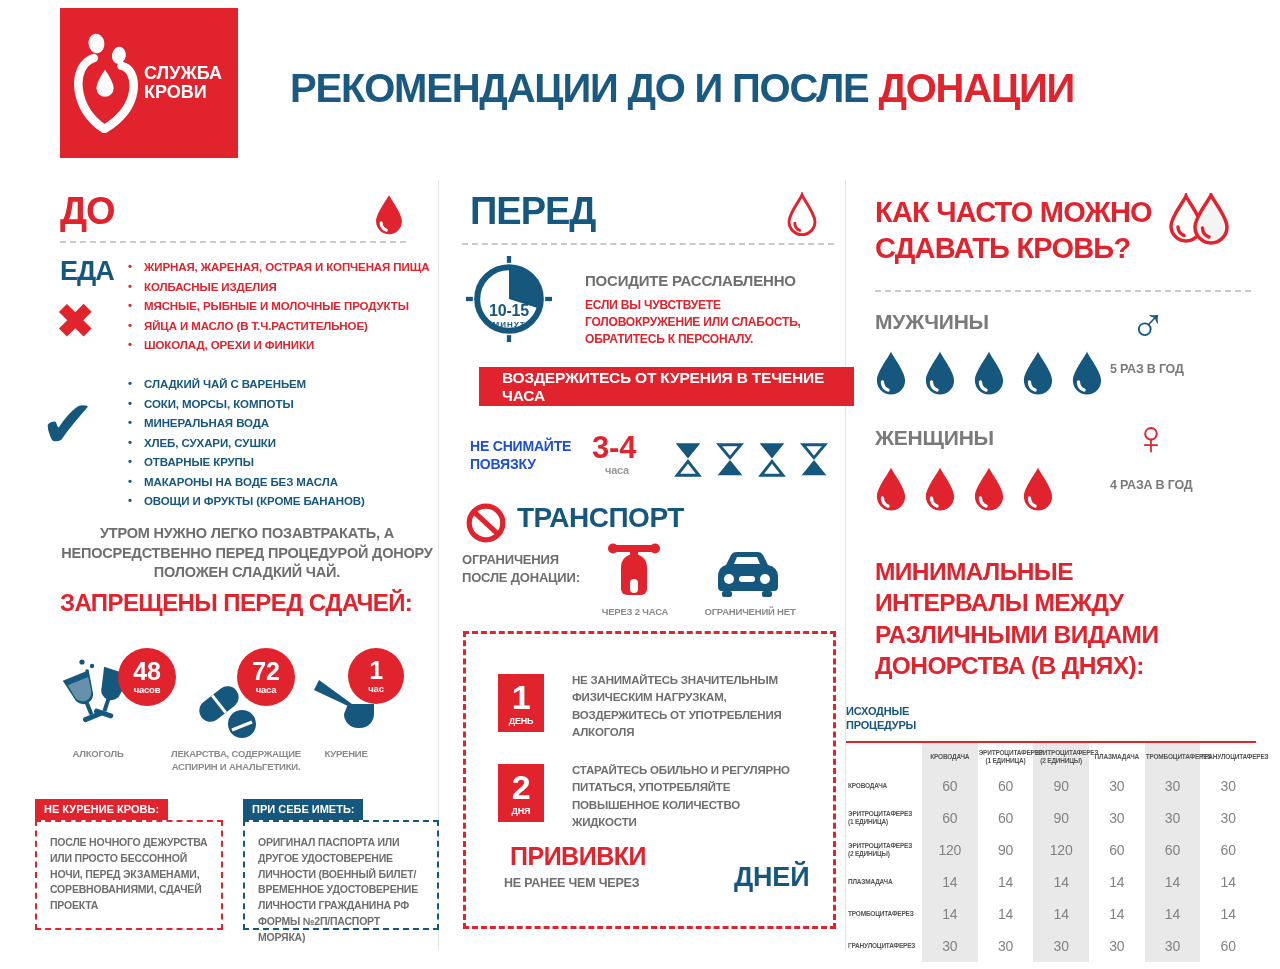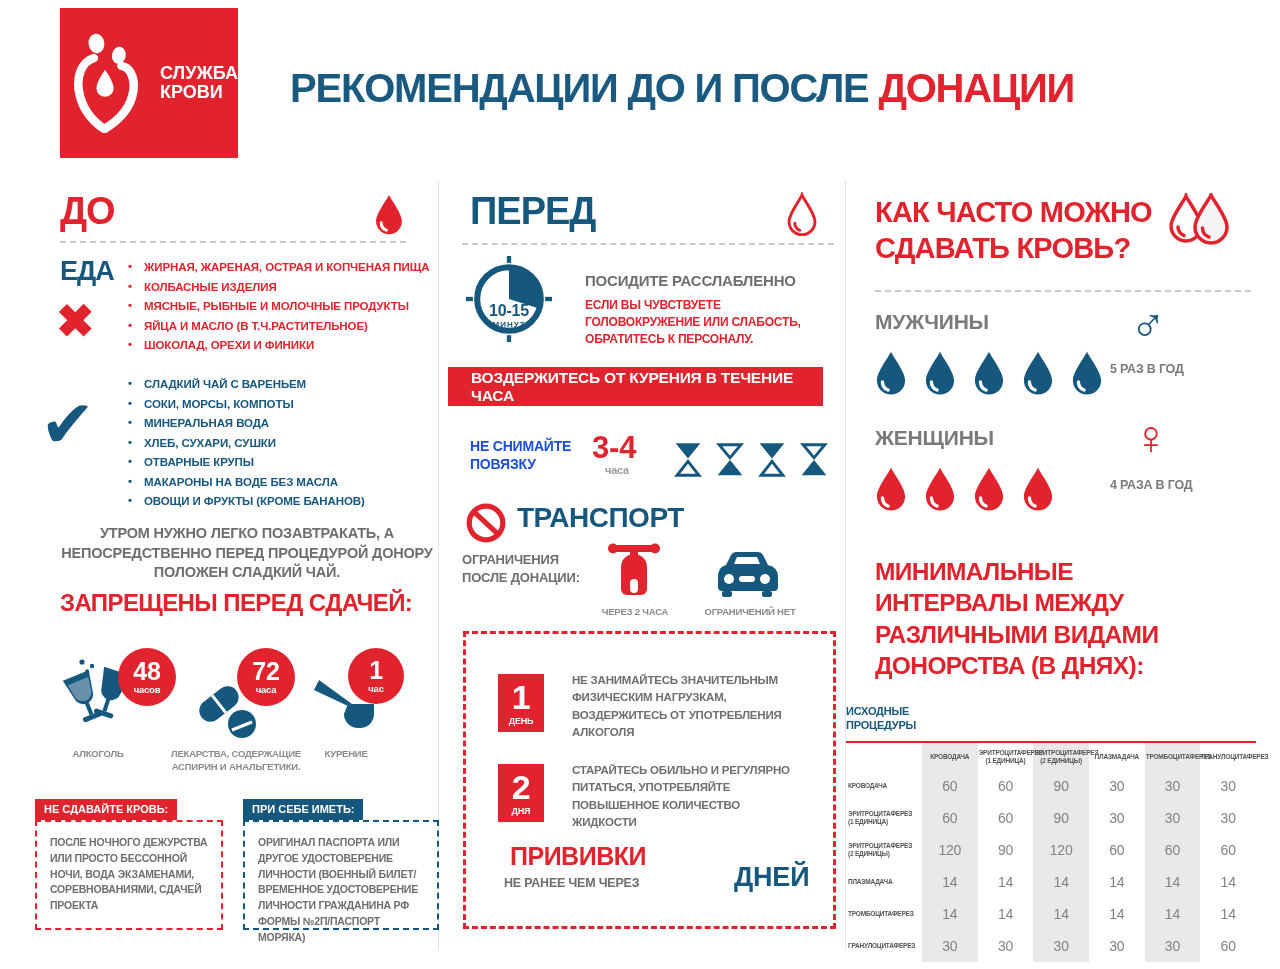--- a/index.html
+++ b/index.html
@@ -8,21 +8,21 @@
     width:1280px; height:969px; position:relative; overflow:hidden;
     font-family:"Liberation Sans", sans-serif; letter-spacing:-0.2px;
   }
   .abs { position:absolute; }
 
   
   .logo { left:60px; top:8px; width:178px; height:150px; background:#e0232d;
           display:flex; align-items:center; }
   .logo-icon { margin-left:14px; }
   .logo-text { color:#fff; font-weight:bold; font-size:18px; line-height:1.08;
-               margin-left:20px; letter-spacing:0; }
+               margin-left:4px; letter-spacing:0; }
   .main-title { left:290px; top:66px; font-size:40px; font-weight:bold;
                 color:#1b5a80; letter-spacing:-1.2px; white-space:nowrap; }
   .main-title .accent { color:#e0232d; }
 
   .vdiv { width:1px; background:#e4e4e4; top:180px; height:770px; }
   .dashed-div { border-top:2px dashed #c9c9c9; height:0; }
 
   
   .sec-h { font-weight:bold; font-size:38px; letter-spacing:-1px; }
   .red { color:#e0232d; } .blue { color:#16577e; }
@@ -216,23 +216,23 @@
     <path d="M48 4 c-3 4 3 7 0 11 M58 4 c-3 4 3 7 0 11" stroke="#16577e" stroke-width="3.6" fill="none" stroke-linecap="round"></path>
   </svg>
 </span>
 <div class="abs badge" style="left:348px; top:648px; width:56px; height:56px;">
   <span class="v">1</span>
   <span class="u">час</span>
 </div>
 <div class="abs banned-label" style="left:305px; top:748px; width:82px;">КУРЕНИЕ</div>
 
 <div class="abs nb-red" style="left:35px; top:799px;">
-  <div class="note-tab">НЕ СДАВАЙТЕ КРОВЬ:</div>
+  <div class="note-tab">НЕ КУРЕНИЕ КРОВЬ:</div>
   <div class="note-box" style="width:188px; height:110px;">
-    <p>ПОСЛЕ НОЧНОГО ДЕЖУРСТВА ИЛИ ПРОСТО БЕССОННОЙ НОЧИ, ВОДА ЭКЗАМЕНАМИ, СОРЕВНОВАНИЯМИ, СДАЧЕЙ ПРОЕКТА</p>
+    <p>ПОСЛЕ НОЧНОГО ДЕЖУРСТВА ИЛИ ПРОСТО БЕССОННОЙ НОЧИ, ПЕРЕД ЭКЗАМЕНАМИ, СОРЕВНОВАНИЯМИ, СДАЧЕЙ ПРОЕКТА</p>
   </div>
 </div>
 <div class="abs nb-blue" style="left:243px; top:799px;">
   <div class="note-tab">ПРИ СЕБЕ ИМЕТЬ:</div>
   <div class="note-box" style="width:196px; height:110px;">
     <p>ОРИГИНАЛ ПАСПОРТА ИЛИ ДРУГОЕ УДОСТОВЕРЕНИЕ ЛИЧНОСТИ (ВОЕННЫЙ БИЛЕТ/ ВРЕМЕННОЕ УДОСТОВЕРЕНИЕ ЛИЧНОСТИ ГРАЖДАНИНА РФ ФОРМЫ №2П/ПАСПОРТ МОРЯКА)</p>
   </div>
 </div>
 
 <div class="abs sec-h blue" style="left:470px; top:190px;">ПЕРЕД</div>
@@ -252,21 +252,21 @@
     <line x1="92" y1="50" x2="100" y2="50" stroke="#16577e" stroke-width="5"></line>
     <circle cx="50" cy="50" r="37" stroke="#16577e" stroke-width="7"></circle>
     <path d="M50 50 L50 13 A37 37 0 0 1 85 61 Z" fill="#16577e"></path>
   </svg>
   <div class="abs clock-label clock-time">10-15</div>
   <div class="abs clock-label clock-unit">МИНУТ</div>
 </div>
 <div class="abs" style="left:585px; top:272px; font-size:15px; font-weight:bold; color:#6e6e6e;">ПОСИДИТЕ РАССЛАБЛЕННО</div>
 <div class="abs" style="left:585px; top:297px; width:252px; font-size:12px; font-weight:bold; color:#e0232d; line-height:1.4;">ЕСЛИ ВЫ ЧУВСТВУЕТЕ ГОЛОВОКРУЖЕНИЕ ИЛИ СЛАБОСТЬ, ОБРАТИТЕСЬ К ПЕРСОНАЛУ.</div>
 
-<div class="abs banner" style="left:448px; top:367px; width:375px; height:39px;padding-left:23px;">ВОЗДЕРЖИТЕСЬ ОТ КУРЕНИЯ В ТЕЧЕНИЕ ЧАСА</div>
+<div class="abs banner" style="left:479px; top:367px; width:375px; height:39px;padding-left:23px;">ВОЗДЕРЖИТЕСЬ ОТ КУРЕНИЯ В ТЕЧЕНИЕ ЧАСА</div>
 
 <div class="abs" style="left:470px; top:437px; width:125px; font-size:14px; font-weight:bold; color:#1d4ed8; line-height:1.3;">НЕ СНИМАЙТЕ ПОВЯЗКУ</div>
 <div class="abs big-num" style="left:592px; top:430px; font-size:31px;">3-4</div>
 <div class="abs" style="left:594px; top:464px; width:46px; text-align:center; font-size:11px; font-weight:bold; color:#9a9a9a;">часа</div>
 <div class="abs hour-row" style="left:672px; top:437px;">
   <span><svg width="32" height="46" viewBox="0 0 44 52">
         <path d="M5 3 h34 l-17 21 z" fill="#16577e"></path>
         <path d="M22 28 l15 19 h-30 z" fill="none" stroke="#16577e" stroke-width="4"></path>
       </svg></span>
   <span><svg width="32" height="46" viewBox="0 0 44 52">

